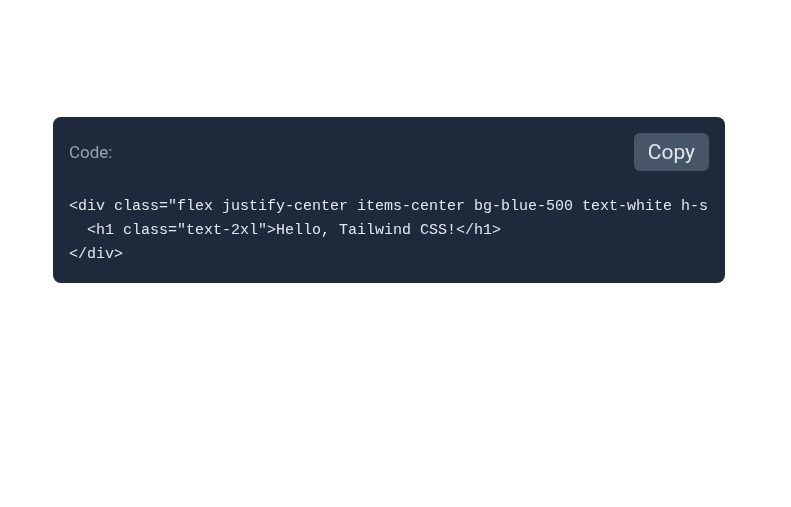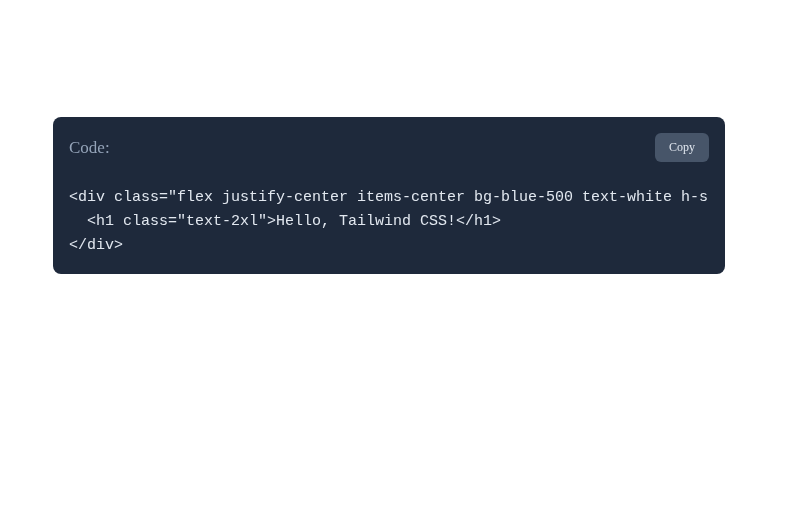--- a/index.html
+++ b/index.html
@@ -22,33 +22,32 @@
       background: #1e293b;
       border-radius: 8px;
       padding: 16px;
       overflow: hidden;
     }
     .code-header {
       display: flex;
       justify-content: space-between;
       align-items: center;
       margin-bottom: 24px;
-      font-family: Liberation Serif, serif;
     }
     .code-label {
       color: #94a3b8;
       font-size: 17px;
     }
     .copy-button {
       background: #475569;
       color: #e2e8f0;
       border: none;
       border-radius: 6px;
       padding: 7px 14px;
-      font-size: 12px;
+      font-size: 21px;
       cursor: pointer;
       font-family: inherit;
     }
     .code-content {
       color: #e2e8f0;
       font-family: "SFMono-Regular", Consolas, "Liberation Mono", Menlo, monospace;
       font-size: 15px;
       line-height: 1.6;
       white-space: pre;
       overflow: hidden;

